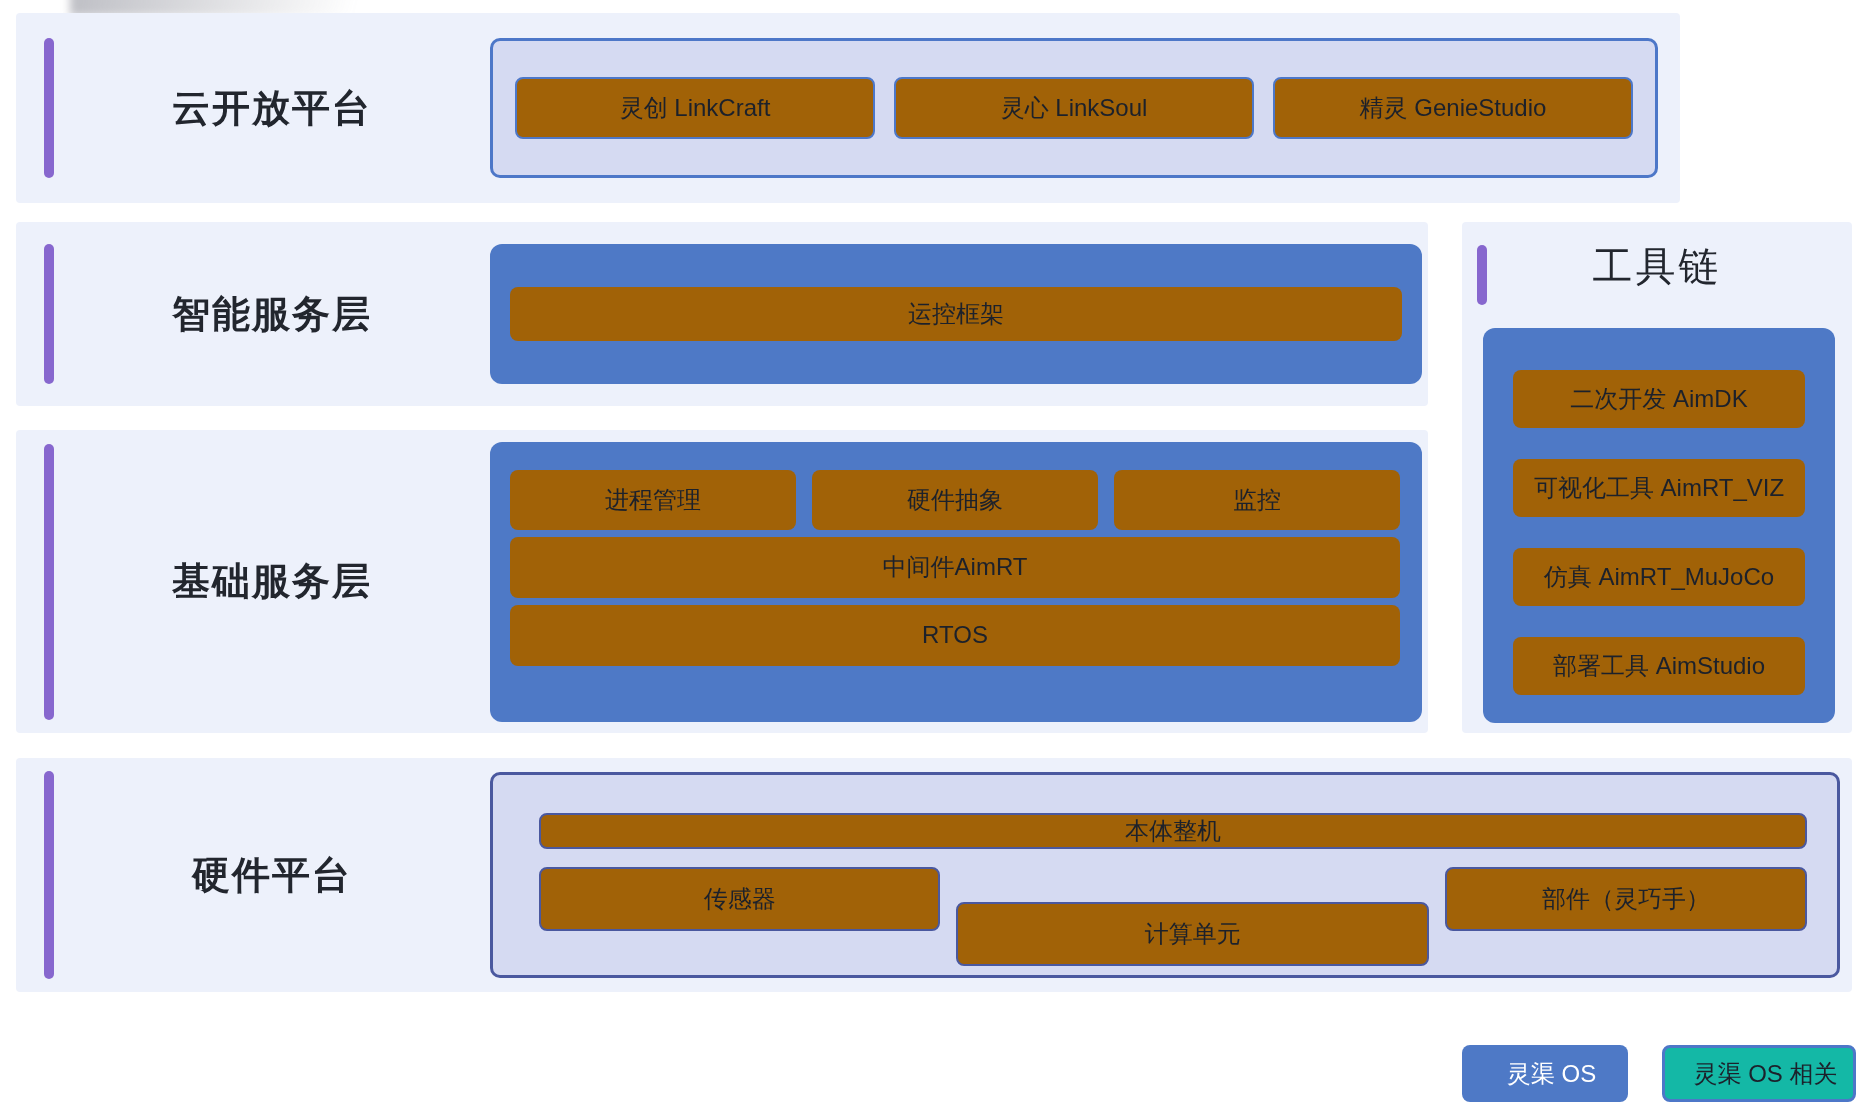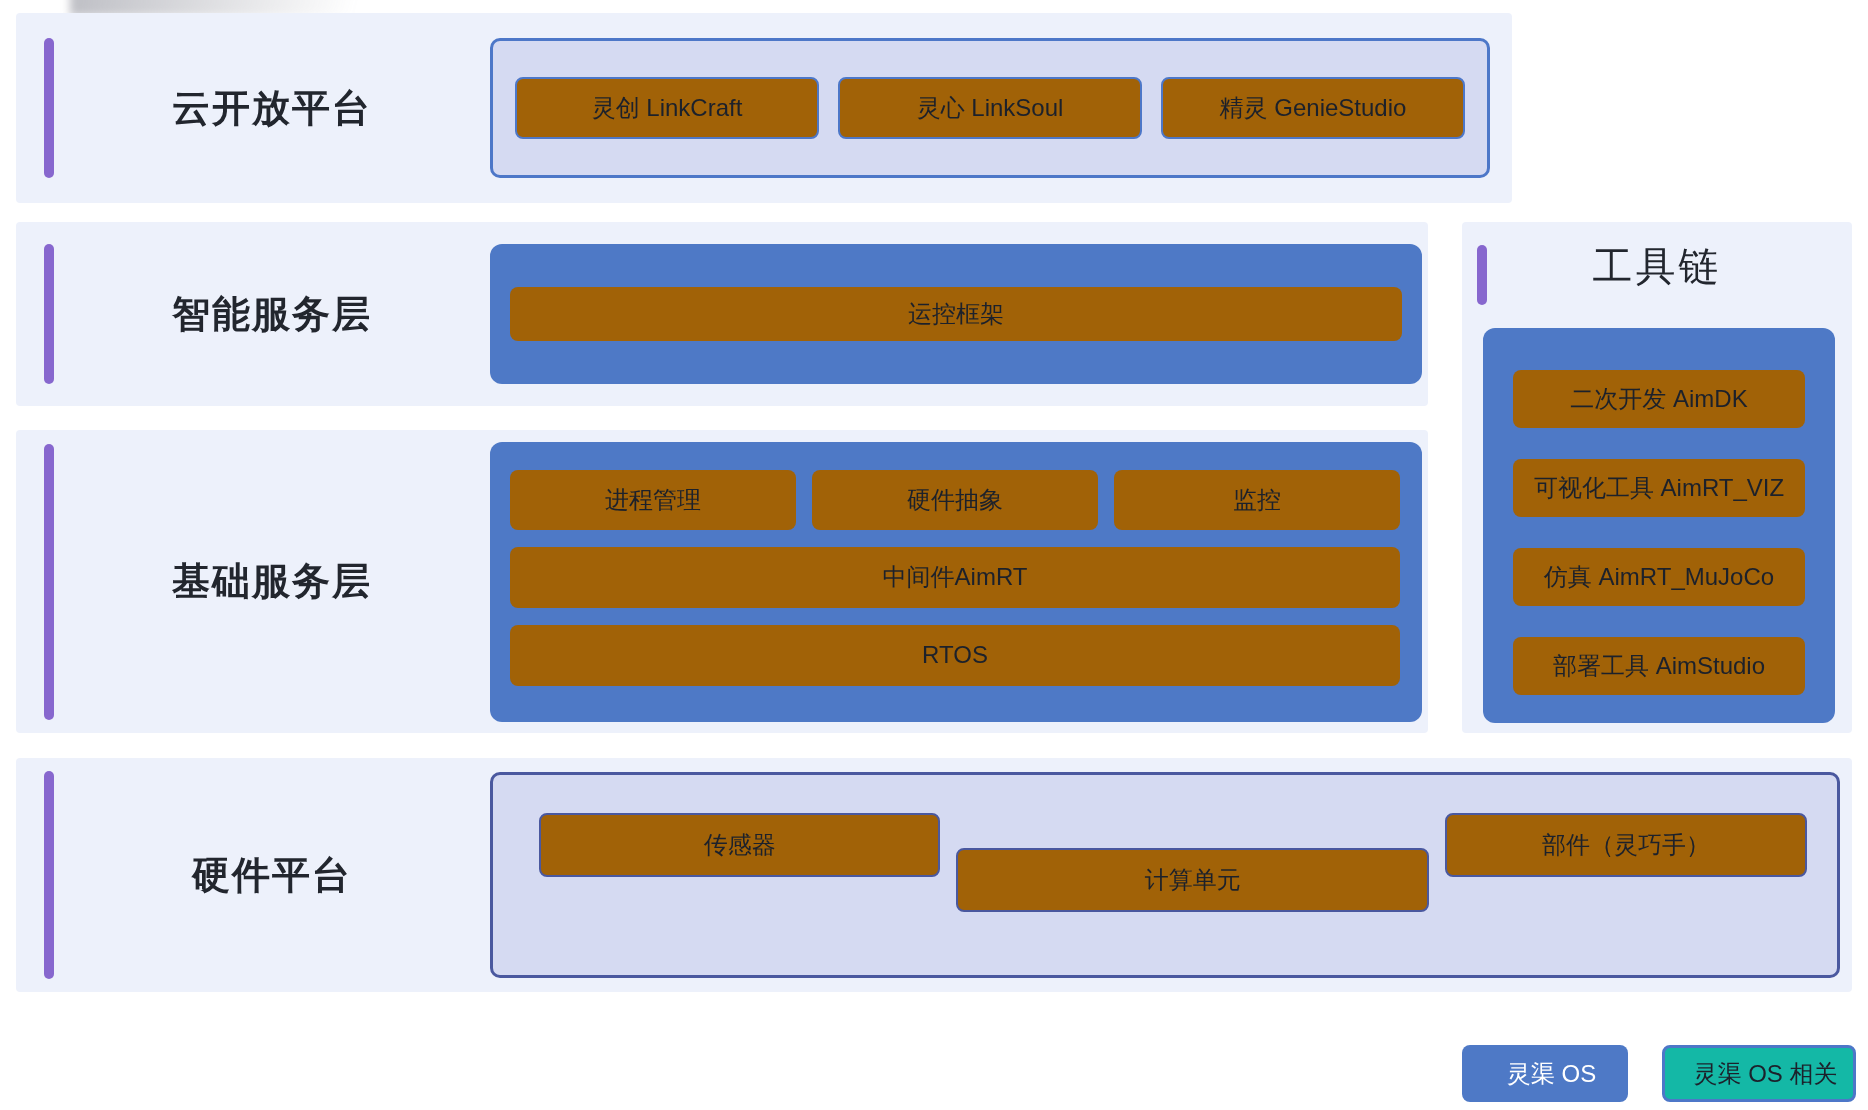--- a/index.html
+++ b/index.html
@@ -17,21 +17,21 @@
   .label-col{display:flex;align-items:center;justify-content:center;flex:0 0 436px;}
   .sec-title{font-size:38px;font-weight:700;color:#22262e;letter-spacing:2px;}
   .whitebox{
     background:#a16207;border-radius:8px;display:flex;align-items:center;justify-content:center;
     font-size:24px;color:#1c212b;white-space:nowrap;
   }
   .bordered-blue{border:2.5px solid #4d77c8;}
   .bordered-indigo{border:2.5px solid #4a589f;}
 
   
-  #sec-cloud{left:16px;top:13px;width:1496px;height:190px;}
+  #sec-cloud{left:16px;top:13px;width:1664px;height:190px;}
   #sec-cloud .vbar{margin-left:28px;height:140px;}
   #cloud-panel{
     flex:1;margin-right:22px;height:140px;box-sizing:border-box;
     background:#d5daf2;border:3px solid #4d77c8;border-radius:10px;
     display:flex;align-items:center;gap:19px;padding:0 22px;
   }
   #cloud-panel .whitebox{flex:1;height:58px;}
 
   
   #sec-intel{left:16px;top:222px;width:1412px;height:184px;}
@@ -42,21 +42,21 @@
     display:flex;align-items:center;padding:0 20px;
   }
   #intel-panel .whitebox{flex:1;height:54px;}
 
   
   #sec-basic{left:16px;top:430px;width:1412px;height:303px;}
   #sec-basic .vbar{margin-left:28px;height:276px;}
   #basic-panel{
     flex:1;margin-right:6px;height:280px;box-sizing:border-box;
     background:#4e79c6;border-radius:12px;
-    display:flex;flex-direction:column;gap:17px;padding:28px 22px 0 20px;
+    display:flex;flex-direction:column;gap:7px;padding:28px 22px 0 20px;
   }
   .basic-row{display:flex;gap:16px;}
   .basic-row .whitebox{flex:1;height:60px;}
   #basic-panel > .whitebox{height:61px;}
 
   
   #sec-tool{left:1462px;top:222px;width:390px;height:511px;flex-direction:column;align-items:stretch;}
   #tool-header{position:relative;height:88px;flex:0 0 88px;}
   #tool-header .vbar{position:absolute;left:15px;top:23px;height:60px;}
   #tool-title{
@@ -156,20 +156,21 @@
     <div class="whitebox">部署工具 AimStudio</div>
   </div>
 </div>
 
 <div class="section" id="sec-hw">
   <div class="vbar"></div>
   <div class="label-col">
     <div class="sec-title">硬件平台</div>
   </div>
   <div id="hw-panel">
+    <div class="whitebox bordered-indigo" id="hw-full">本体整机</div>
     <div class="hw-row">
       <div class="whitebox bordered-indigo" id="hw-b1">传感器</div>
       <div class="whitebox bordered-indigo" id="hw-b2">计算单元</div>
       <div class="whitebox bordered-indigo" id="hw-b3">部件（灵巧手）</div>
     </div>
   </div>
 </div>
 
 <div id="legend">
   <div class="chip" id="chip-primary">灵渠 OS</div>

